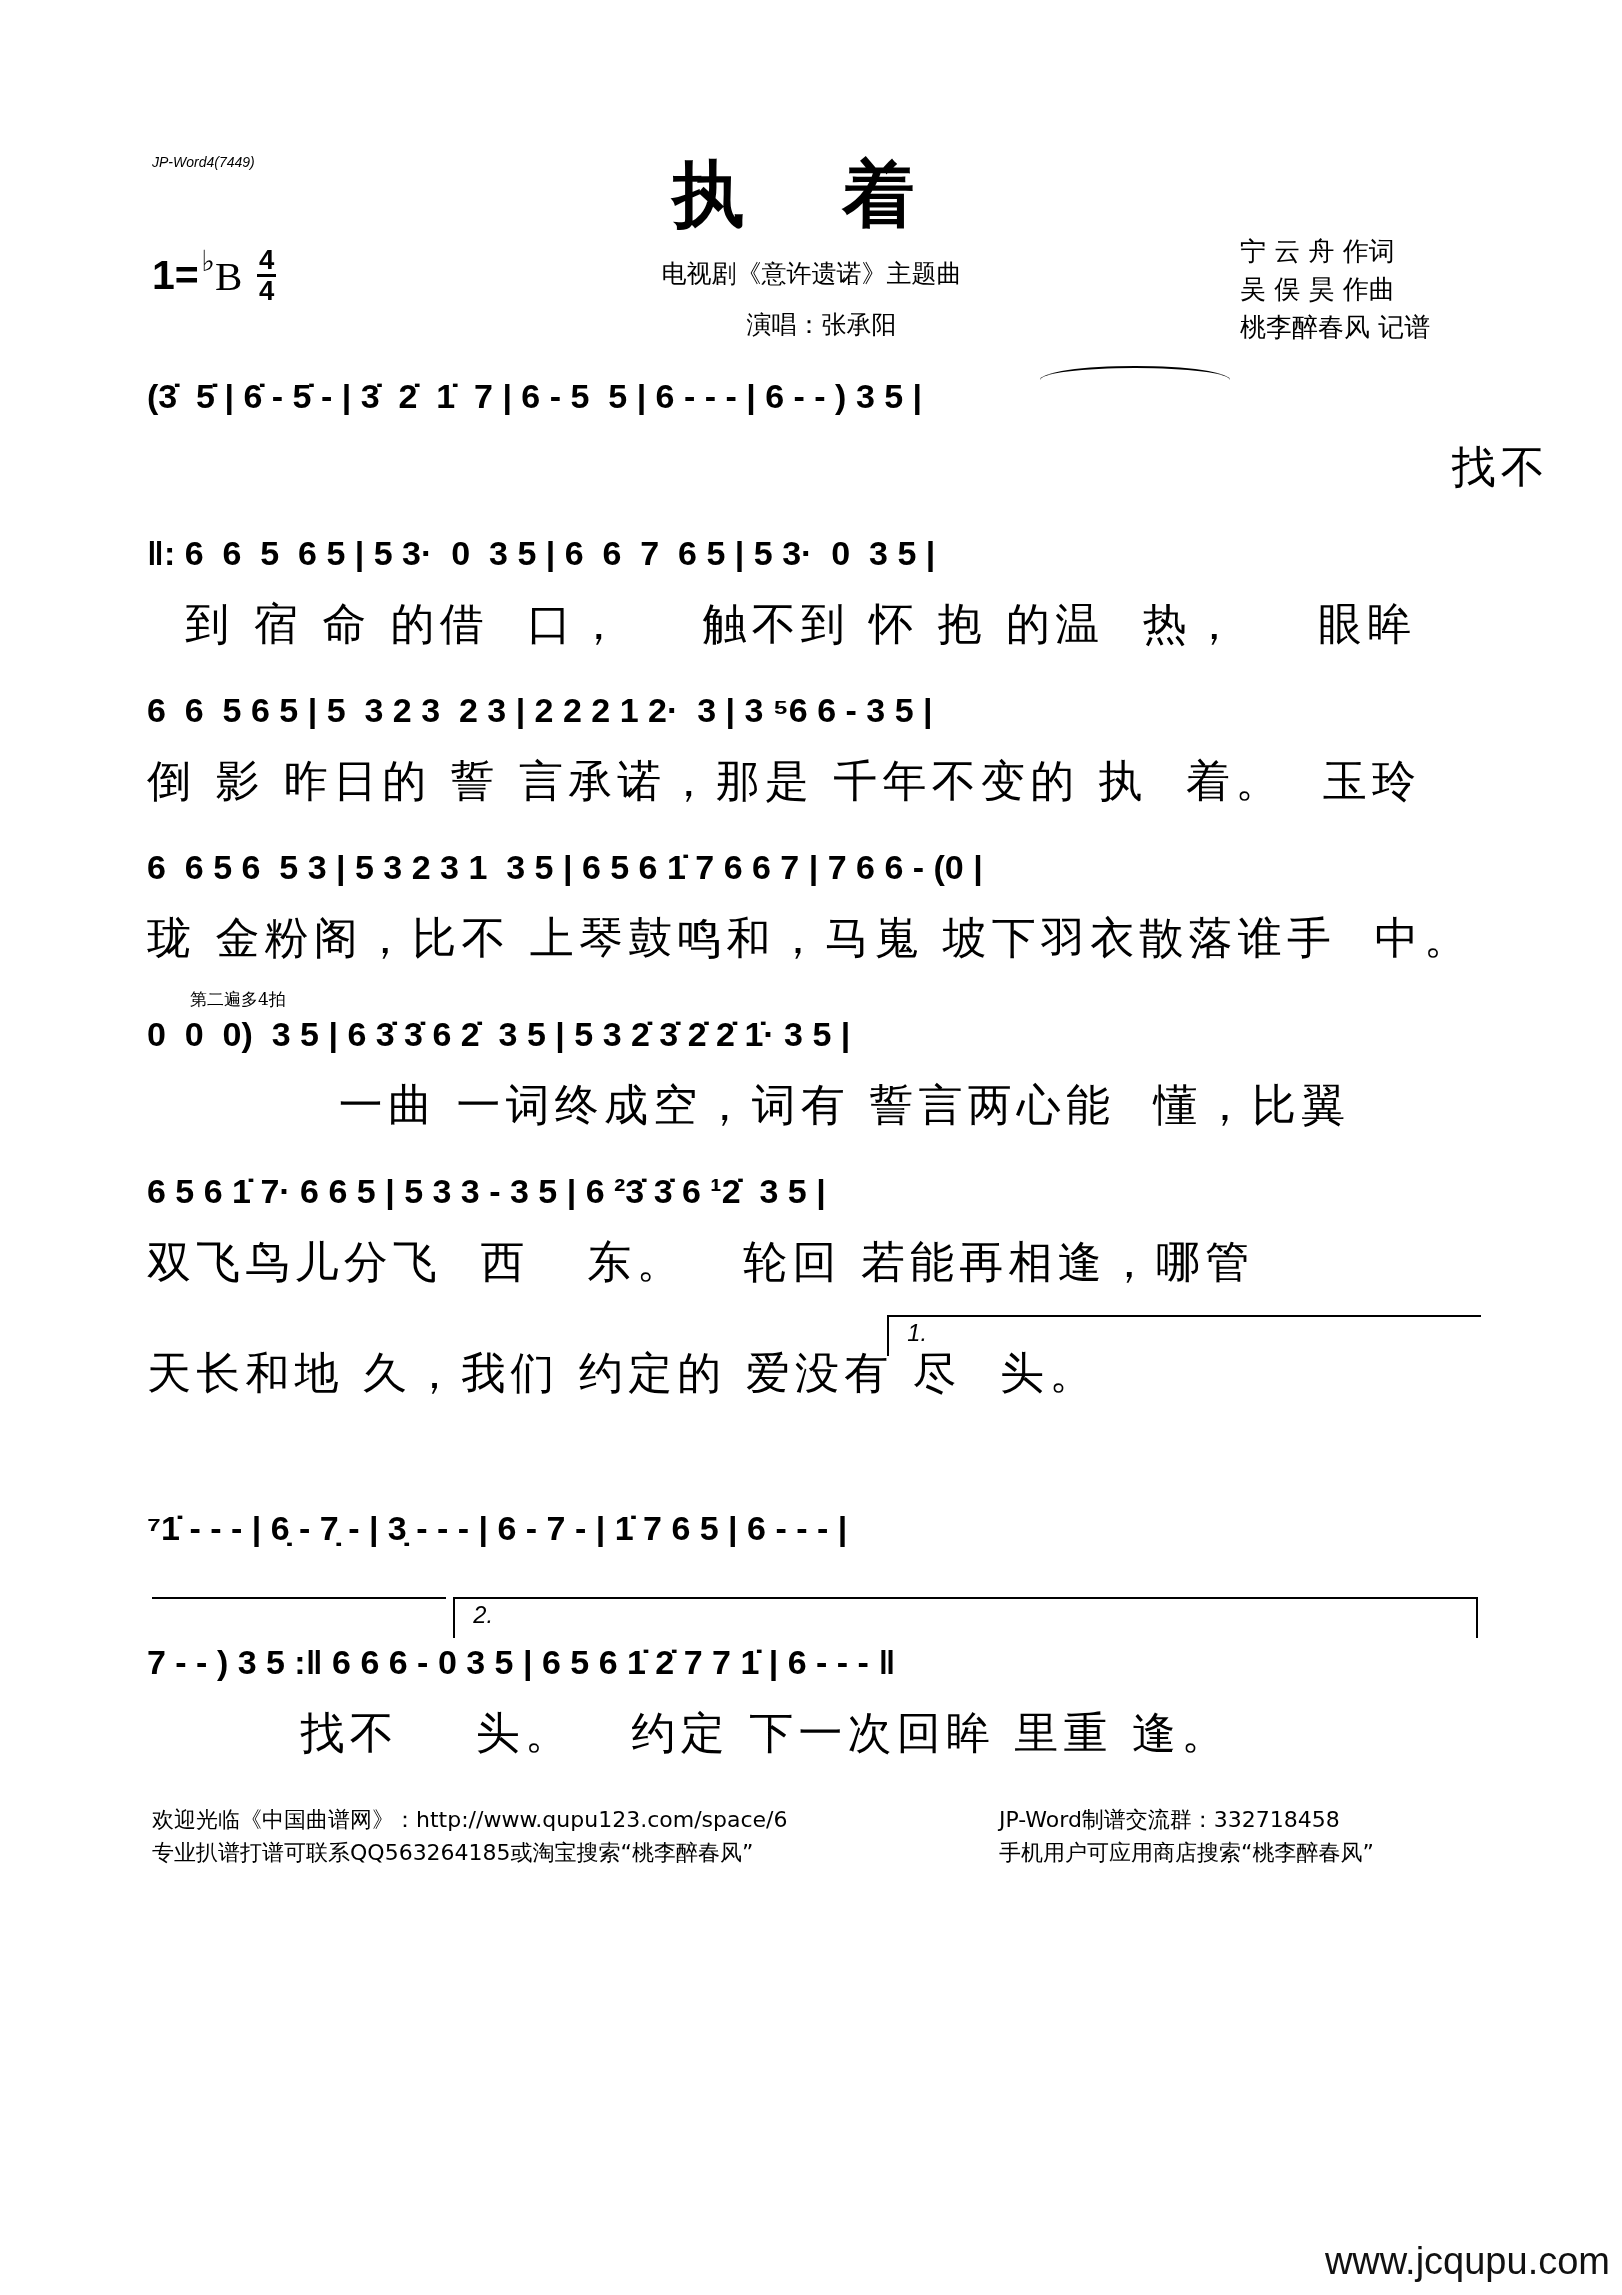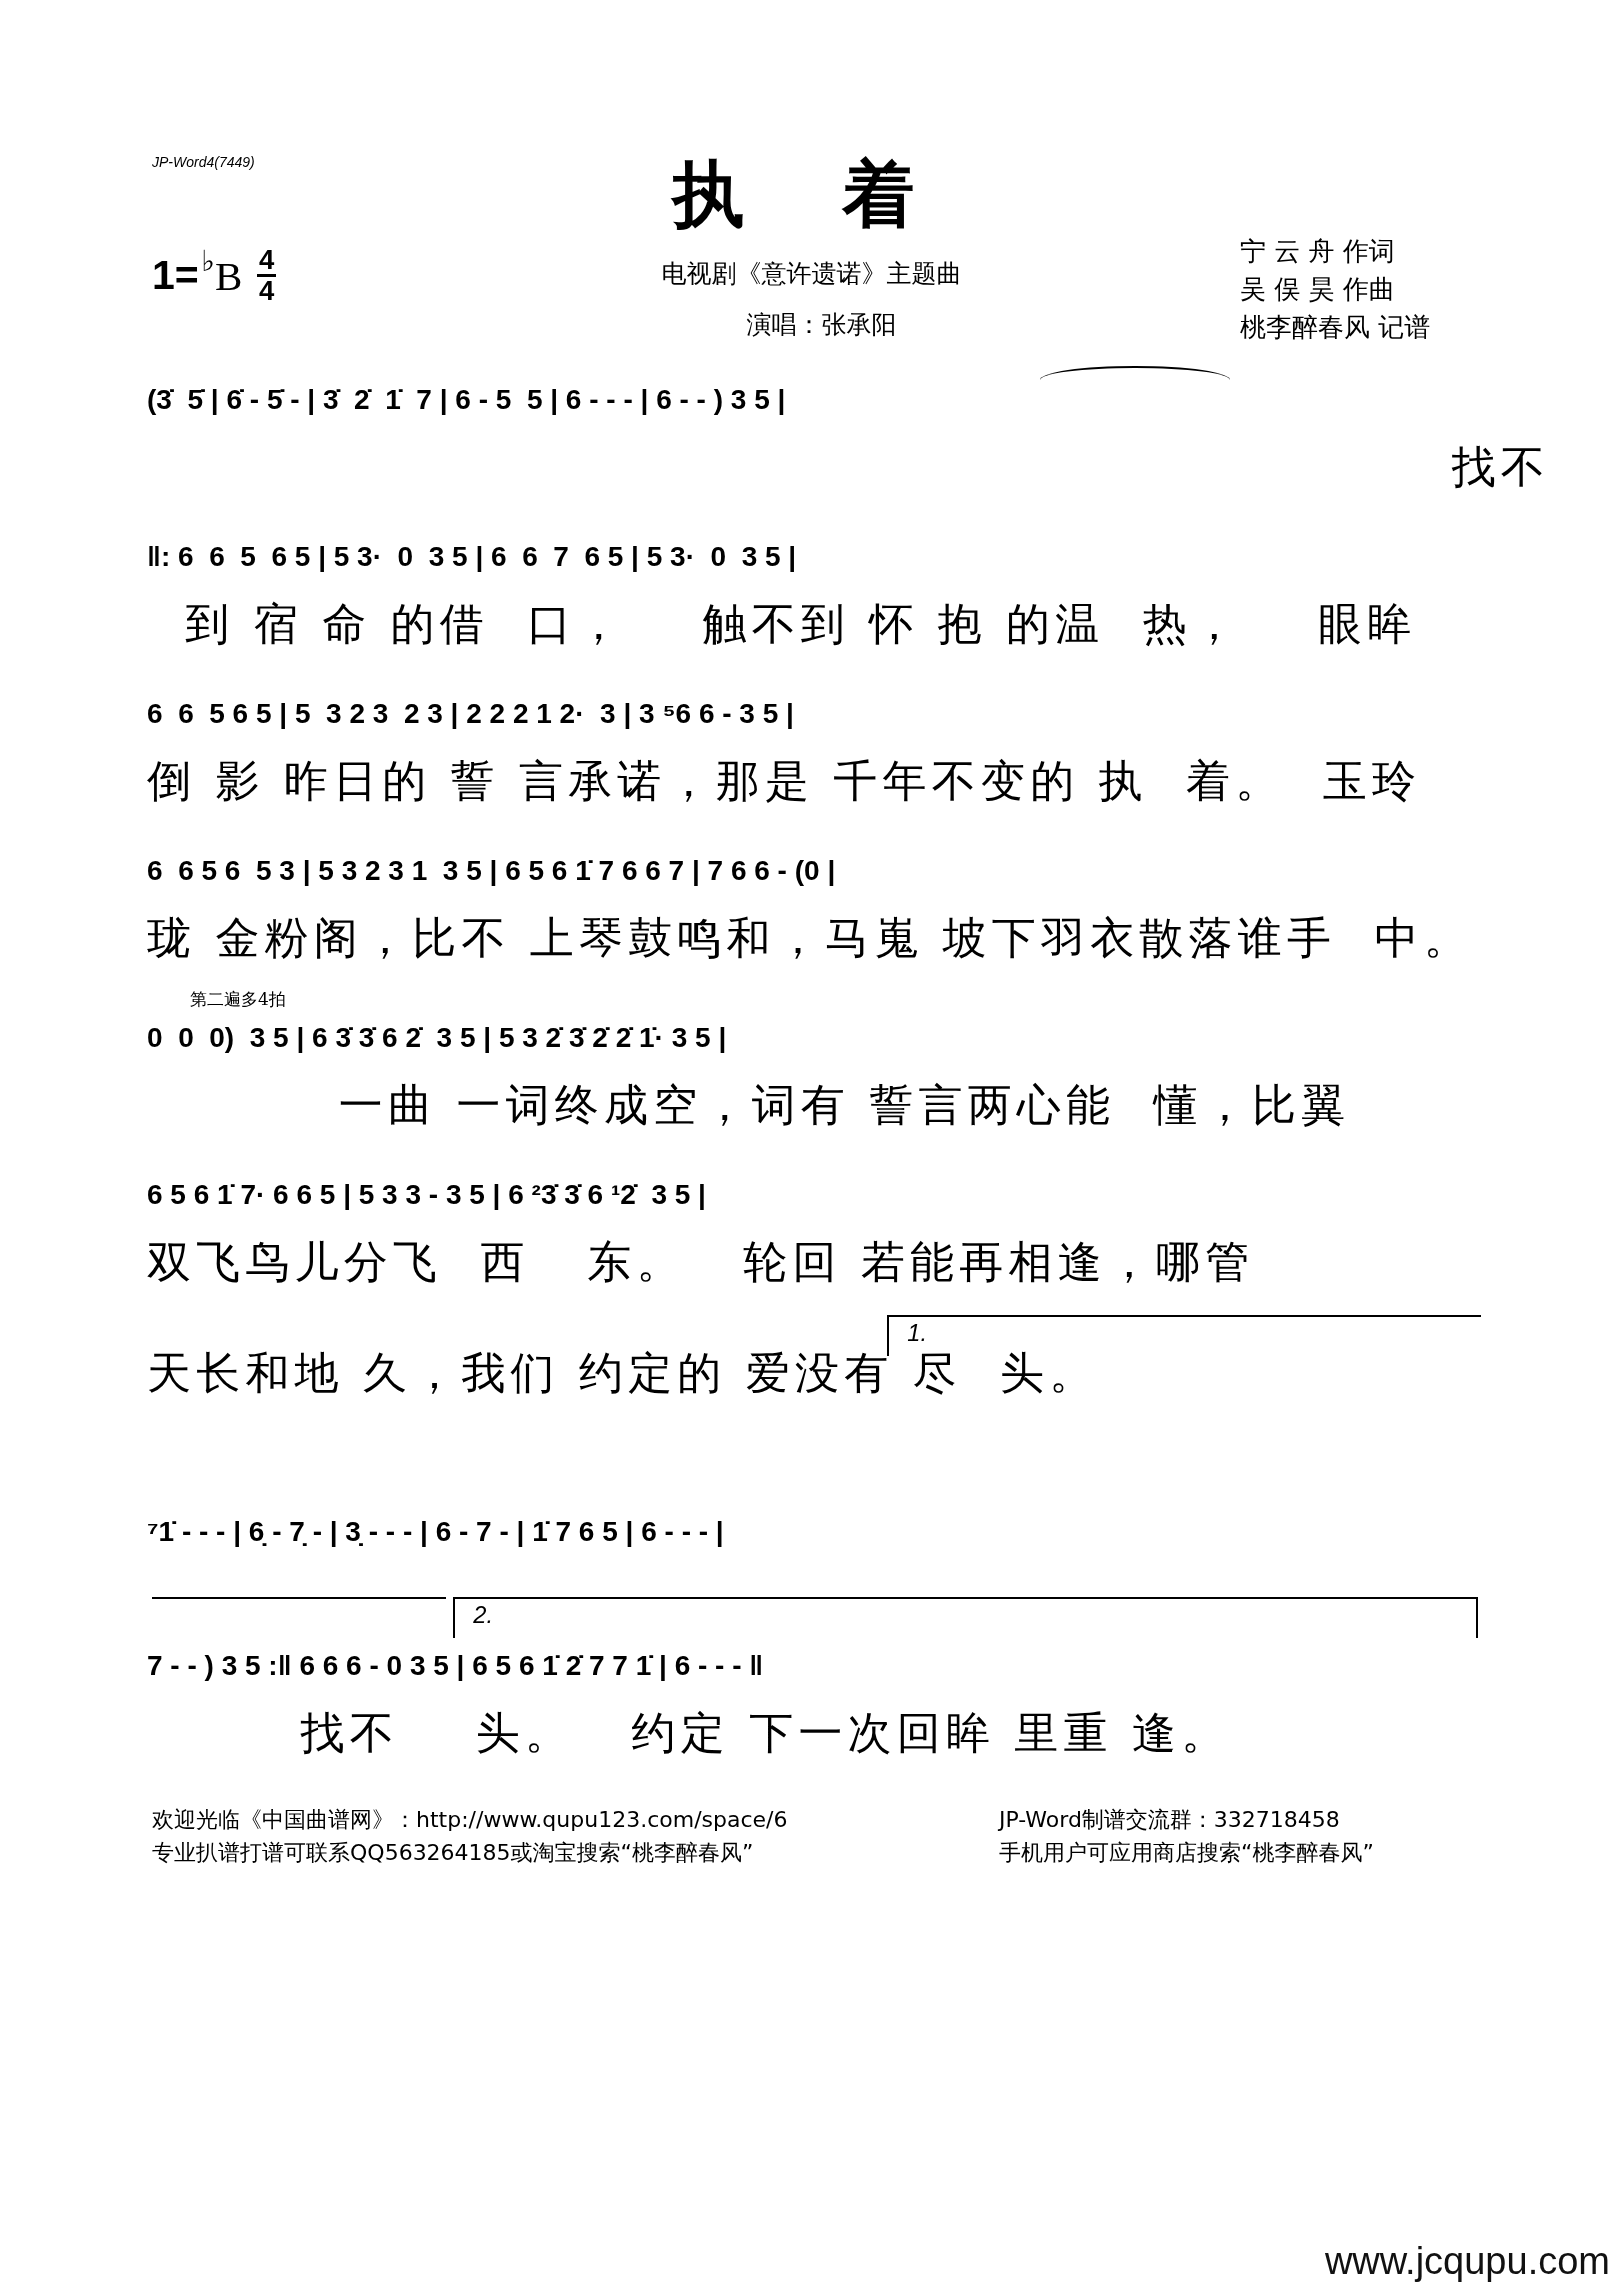--- a/index.html
+++ b/index.html
@@ -13,21 +13,21 @@
   .key .flat { font-size:29px; position:relative; top:-14.4px; margin-left:2.6px; font-weight:normal;}
   .key .B { font-family:"Liberation Serif", serif; font-weight:normal; }
   .frac { display:inline-flex; flex-direction:column; align-items:center; margin-left:14.4px; font-size:27.5px; line-height:26px; }
   .frac .bar { width:19.6px; height:2.6px; background:#000; margin:1.3px 0; }
   .subtitle { left:0; width:1623px; top:257px; text-align:center; font-size:25px; font-family:"DejaVu Serif", serif; }
   .singer { left:0; width:1623px; top:308px; text-align:center; font-size:25px; font-family:"DejaVu Serif", serif; padding-left:20px; box-sizing:border-box;}
   .credits { left:1240px; top:232px; font-size:26px; line-height:38px; font-family:"DejaVu Serif", serif; }
   .credits div { white-space:pre; }
 
   .line { position:absolute; left:147px; width:1335px; }
-  .notes { position:relative; height:59px; display:flex; align-items:flex-end; font-size:28px; font-weight:bold;
+  .notes { position:relative; height:59px; display:flex; align-items:flex-end; font-size:34px; font-weight:bold;
            font-family:"Liberation Sans", sans-serif; white-space:pre; }
   .lyr { position:relative; margin-top:22px; font-size:44px; font-family:"DejaVu Serif", serif; white-space:pre; letter-spacing:5.2px; }
   .slur { position:absolute; height:26px; border-top:2.6px solid #000; border-radius:50% 50% 0 0; }
   .volta { position:absolute; border-top:2px solid #000; border-left:2px solid #000; height:39px; }
   .volta.right { border-right:2px solid #000; }
   .volta span { position:absolute; left:18.3px; top:2.6px; font-size:23.6px; font-style:italic; }
   .remark { position:absolute; font-size:17px; font-family:"DejaVu Serif", serif; }
 
   .footer { left:152px; top:1803px; font-size:22px; line-height:33px; font-family:"DejaVu Sans", sans-serif; }
   .footer-r { left:991px; top:1803px; font-size:22px; line-height:33px; font-family:"DejaVu Sans", sans-serif;margin-left:8px; }

